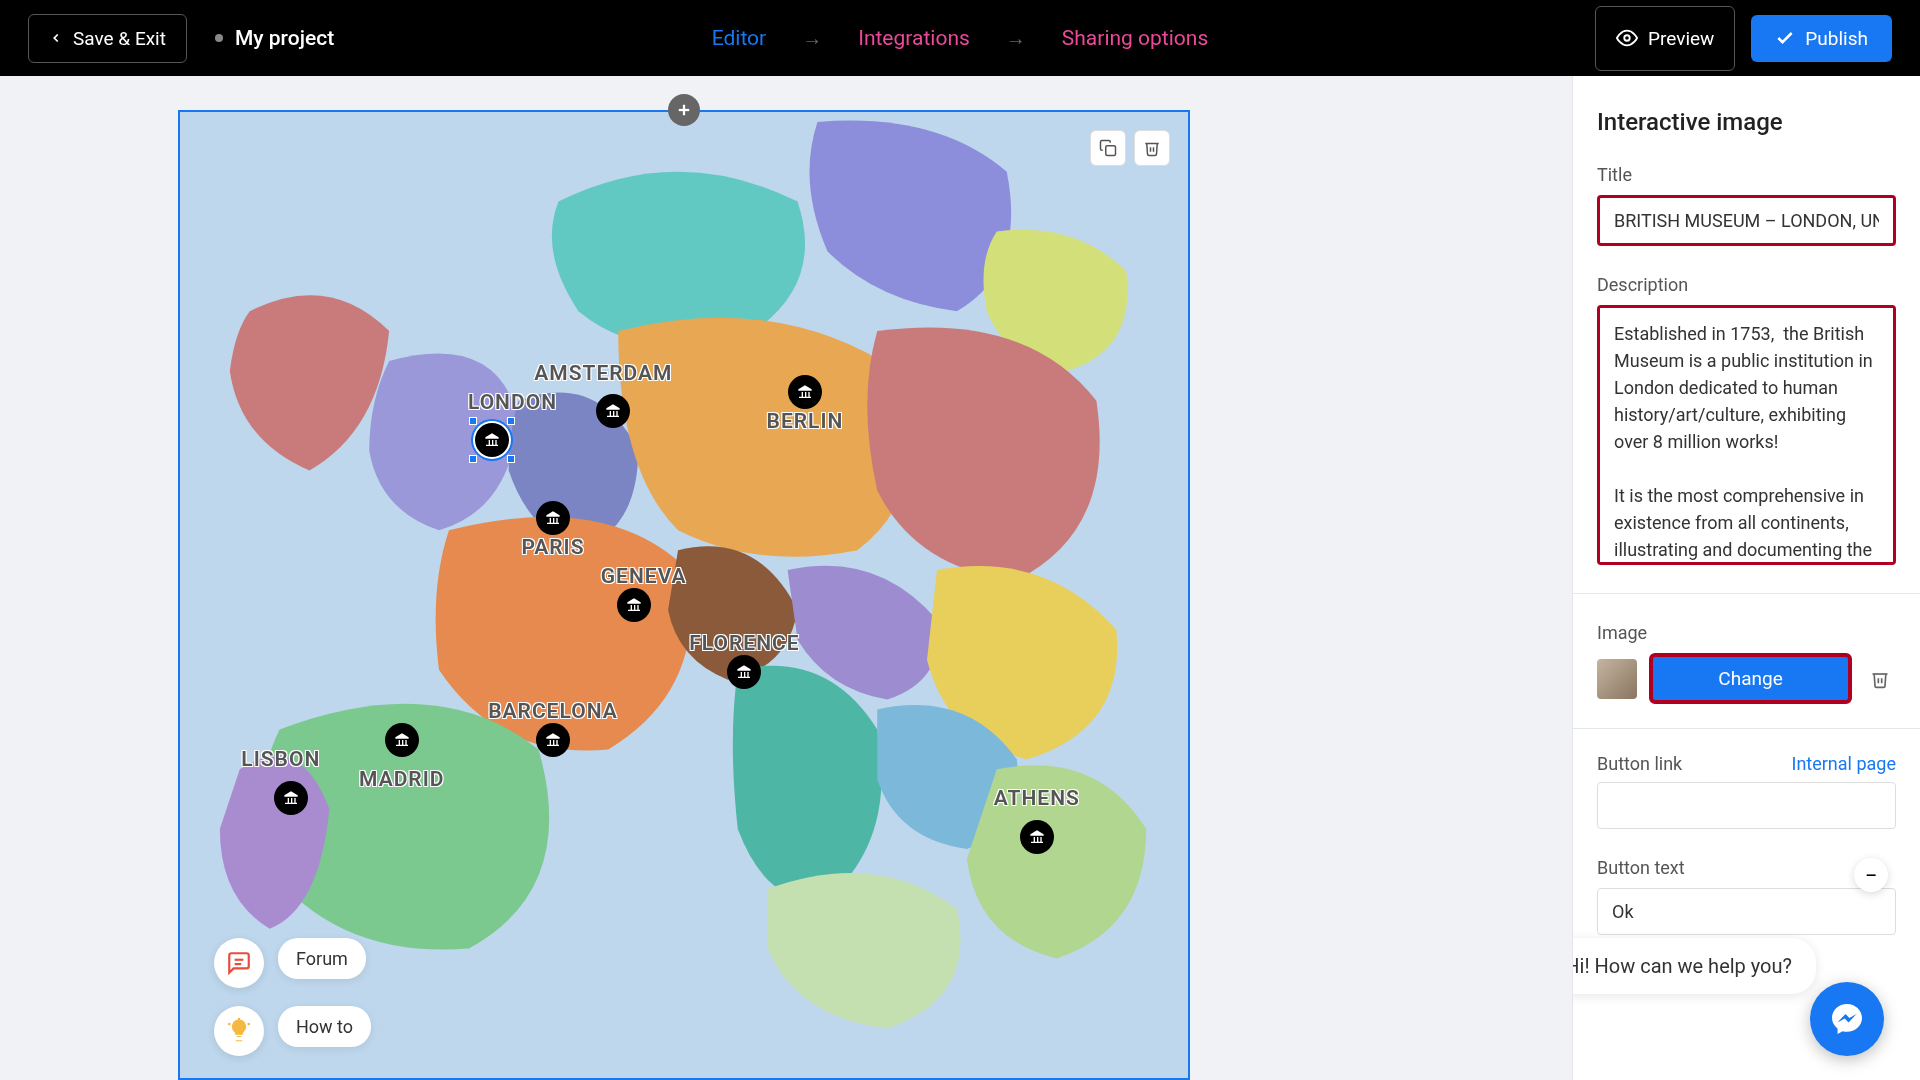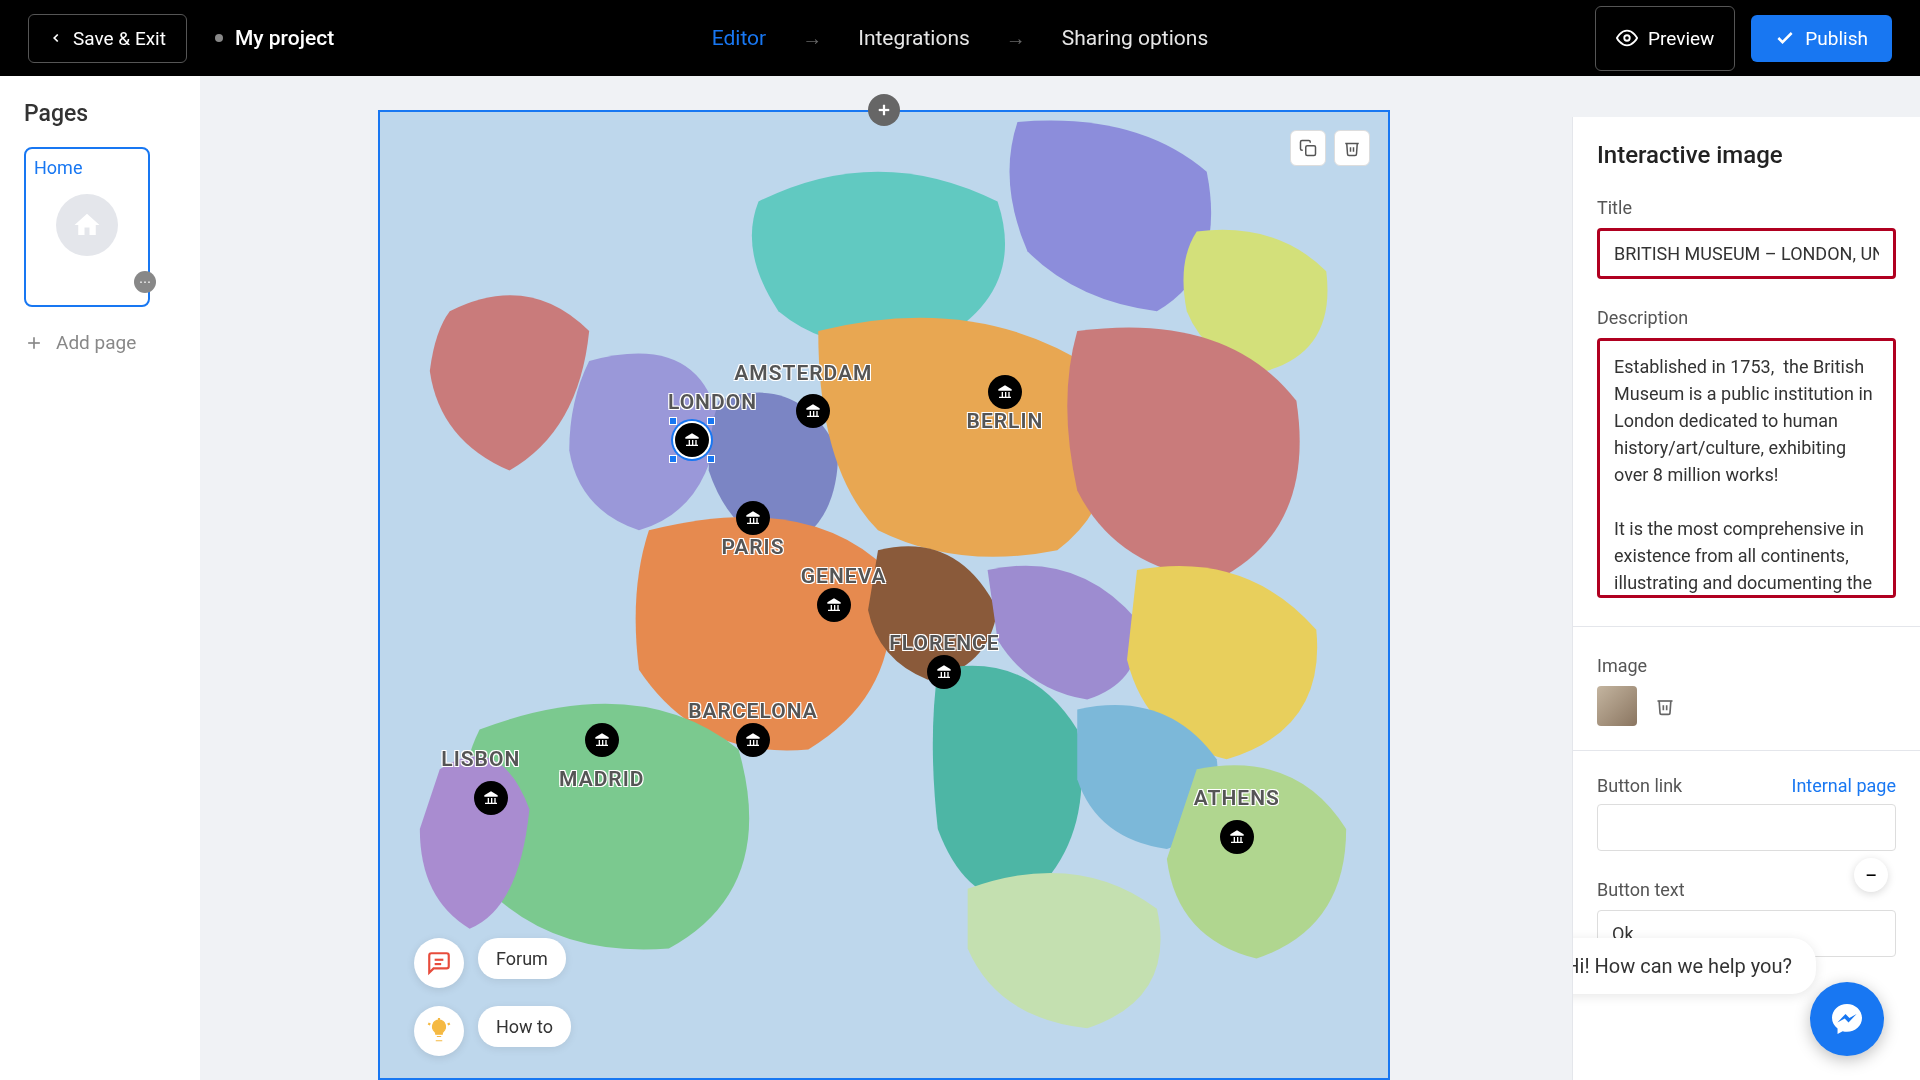--- a/index.html
+++ b/index.html
@@ -5,21 +5,21 @@
 * { margin: 0; padding: 0; box-sizing: border-box; font-family: -apple-system, BlinkMacSystemFont, "Segoe UI", Roboto, sans-serif; }
 body { background: #f0f2f5; overflow: hidden; width: 1920px; height: 1080px; }
 
 .topbar { height: 76px; background: #000; display: flex; align-items: center; padding: 0 28px; justify-content: space-between; }
 .topbar-left { display: flex; align-items: center; gap: 28px; }
 .save-exit-btn { display: flex; align-items: center; gap: 10px; border: 1px solid #555; border-radius: 6px; padding: 12px 20px; color: #fff; background: transparent; font-size: 19px; cursor: pointer; }
 .project-name { color: #fff; font-size: 21px; font-weight: 500; display: flex; align-items: center; gap: 12px; }
 .project-dot { width: 8px; height: 8px; background: #888; border-radius: 50%; }
 
 .topbar-center { display: flex; align-items: center; gap: 36px; position: absolute; left: 50%; transform: translateX(-50%); }
-.nav-link { color: #e5e5e5; font-size: 21px; cursor: pointer; }
+.nav-link { color: #ec4899; font-size: 21px; cursor: pointer; }
 .nav-link.active { color: #1877f2; }
 .nav-arrow { color: #666; font-size: 20px; }
 
 .topbar-right { display: flex; align-items: center; gap: 16px; }
 .preview-btn { display: flex; align-items: center; gap: 10px; border: 1px solid #555; border-radius: 6px; padding: 20px 20px; color: #fff; background: transparent; font-size: 19px; cursor: pointer; }
 .publish-btn { display: flex; align-items: center; gap: 10px; border: none; border-radius: 6px; padding: 12px 24px; color: #fff; background: #1877f2; font-size: 19px; cursor: pointer; }
 
 .main { display: flex; height: calc(1080px - 76px); }
 
 .sidebar-left { width: 200px; padding: 24px 24px; background: #fff; position: relative; }
@@ -41,21 +41,21 @@
 .pin { position: absolute; width: 34px; height: 34px; background: #000; border-radius: 50%; display:flex; align-items:center; justify-content:center; color:#fff; transform: translate(-50%, -50%); cursor:pointer; }
 .pin.selected { box-shadow: 0 0 0 2px #fff, 0 0 0 4px #1877f2; }
 .pin-handle { position:absolute; width:8px; height:8px; background:#1877f2; border:1px solid #fff; }
 .city-label { position: absolute; font-size: 21px; font-weight: 600; color: #555; text-shadow: -1px -1px 0 #fff, 1px -1px 0 #fff, -1px 1px 0 #fff, 1px 1px 0 #fff; transform: translate(-50%, -50%); letter-spacing: 1px; }
 
 .help-buttons { position: absolute; left: 214px; bottom: 24px; display: flex; flex-direction: column; gap: 18px; }
 .help-btn { display: flex; align-items: flex-start; gap: 14px; }
 .help-icon { width: 50px; height: 50px; background: #fff; border-radius: 50%; display:flex; align-items:center; justify-content:center; box-shadow: 0 2px 8px rgba(0,0,0,0.1); }
 .help-label { background: #fff; padding: 10px 18px; border-radius: 20px; font-size: 18px; color: #333; box-shadow: 0 2px 8px rgba(0,0,0,0.08); cursor:pointer; }
 
-.sidebar-right { width: 348px; background: #fff; border-left: 1px solid #e4e6eb; padding: 24px 24px 0; overflow-y: auto; position: relative; margin-top: 41px; }
+.sidebar-right { width: 348px; background: #fff; border-left: 1px solid #e4e6eb; padding: 32px 24px 0; overflow-y: auto; position: relative; }
 .panel-title { font-size: 24px; font-weight: 500; color: #222; }
 .panel-label { font-size: 18px; color: #555; margin-top: 28px; margin-bottom: 10px; }
 .input-text { width: 100%; border: 3px solid #b00020; border-radius: 4px; padding: 12px 14px; font-size: 18px; color: #333; }
 .input-textarea { width: 100%; border: 3px solid #b00020; border-radius: 4px; padding: 12px 14px; font-size: 18px; color: #333; line-height: 1.5; min-height: 260px; resize: none; }
 .divider { height: 1px; background: #e4e6eb; margin: 24px -24px 0; }
 
 .image-row { display: flex; align-items: center; gap: 12px; }
 .image-thumb { width: 40px; height: 40px; background: linear-gradient(135deg,#c4b5a0,#8a7560); border-radius: 4px; flex-shrink:0; }
 .change-btn { flex: 1; background: #1877f2; color: #fff; border: 4px solid #b00020; border-radius: 6px; padding: 10px 0; font-size: 19px; cursor:pointer; }
 .delete-img-btn { width: 32px; height: 32px; display:flex; align-items:center; justify-content:center; cursor:pointer; color:#666; }
@@ -102,39 +102,20 @@
     <button class="publish-btn">
       <svg width="20" height="20" viewBox="0 0 24 24" fill="none" stroke="#fff" stroke-width="3">
           <polyline points="20 6 9 17 4 12"></polyline>
         </svg>
       <span>Publish</span>
     </button>
   </div>
 </div>
 
 <div class="main">
-  <div class="sidebar-left">
-    <div class="pages-heading">Pages</div>
-    <div class="page-thumb">
-      <div class="page-thumb-label">Home</div>
-      <div class="page-thumb-circle">
-        <svg width="30" height="30" viewBox="0 0 24 24" fill="#fff">
-            <path d="M10 20v-6h4v6h5v-8h3L12 3 2 12h3v8z"></path>
-          </svg>
-      </div>
-      <div class="page-thumb-menu">⋯</div>
-    </div>
-    <div class="add-page">
-      <svg width="20" height="20" viewBox="0 0 24 24" fill="none" stroke="#888" stroke-width="2">
-          <line x1="12" y1="5" x2="12" y2="19"></line>
-          <line x1="5" y1="12" x2="19" y2="12"></line>
-        </svg>
-      <span>Add page</span>
-    </div>
-  </div>
 
   <div class="canvas">
     <div class="map-container">
       <div class="add-pin-btn">
         <svg width="18" height="18" viewBox="0 0 24 24" fill="none" stroke="#fff" stroke-width="3">
             <line x1="12" y1="5" x2="12" y2="19"></line>
             <line x1="5" y1="12" x2="19" y2="12"></line>
           </svg>
       </div>
       <div class="map-tools">
@@ -277,20 +258,21 @@
     <div class="panel-label">Description</div>
     <textarea class="input-textarea" style="">Established in 1753,  the British Museum is a public institution in London dedicated to human history/art/culture, exhibiting over 8 million works!
 
 It is the most comprehensive in existence from all continents, illustrating and documenting the story of human culture from its beginnings to the present.</textarea>
 
     <div class="divider"></div>
 
     <div class="panel-label">Image</div>
     <div class="image-row">
       <div class="image-thumb"></div>
+      <button class="change-btn">Change</button>
       <div class="delete-img-btn">
         <svg width="20" height="20" viewBox="0 0 24 24" fill="none" stroke="#666" stroke-width="2">
             <polyline points="3 6 5 6 21 6"></polyline>
             <path d="M19 6l-1 14a2 2 0 0 1-2 2H8a2 2 0 0 1-2-2L5 6"></path>
             <path d="M10 11v6M14 11v6"></path>
           </svg>
       </div>
     </div>
 
     <div class="divider"></div>

